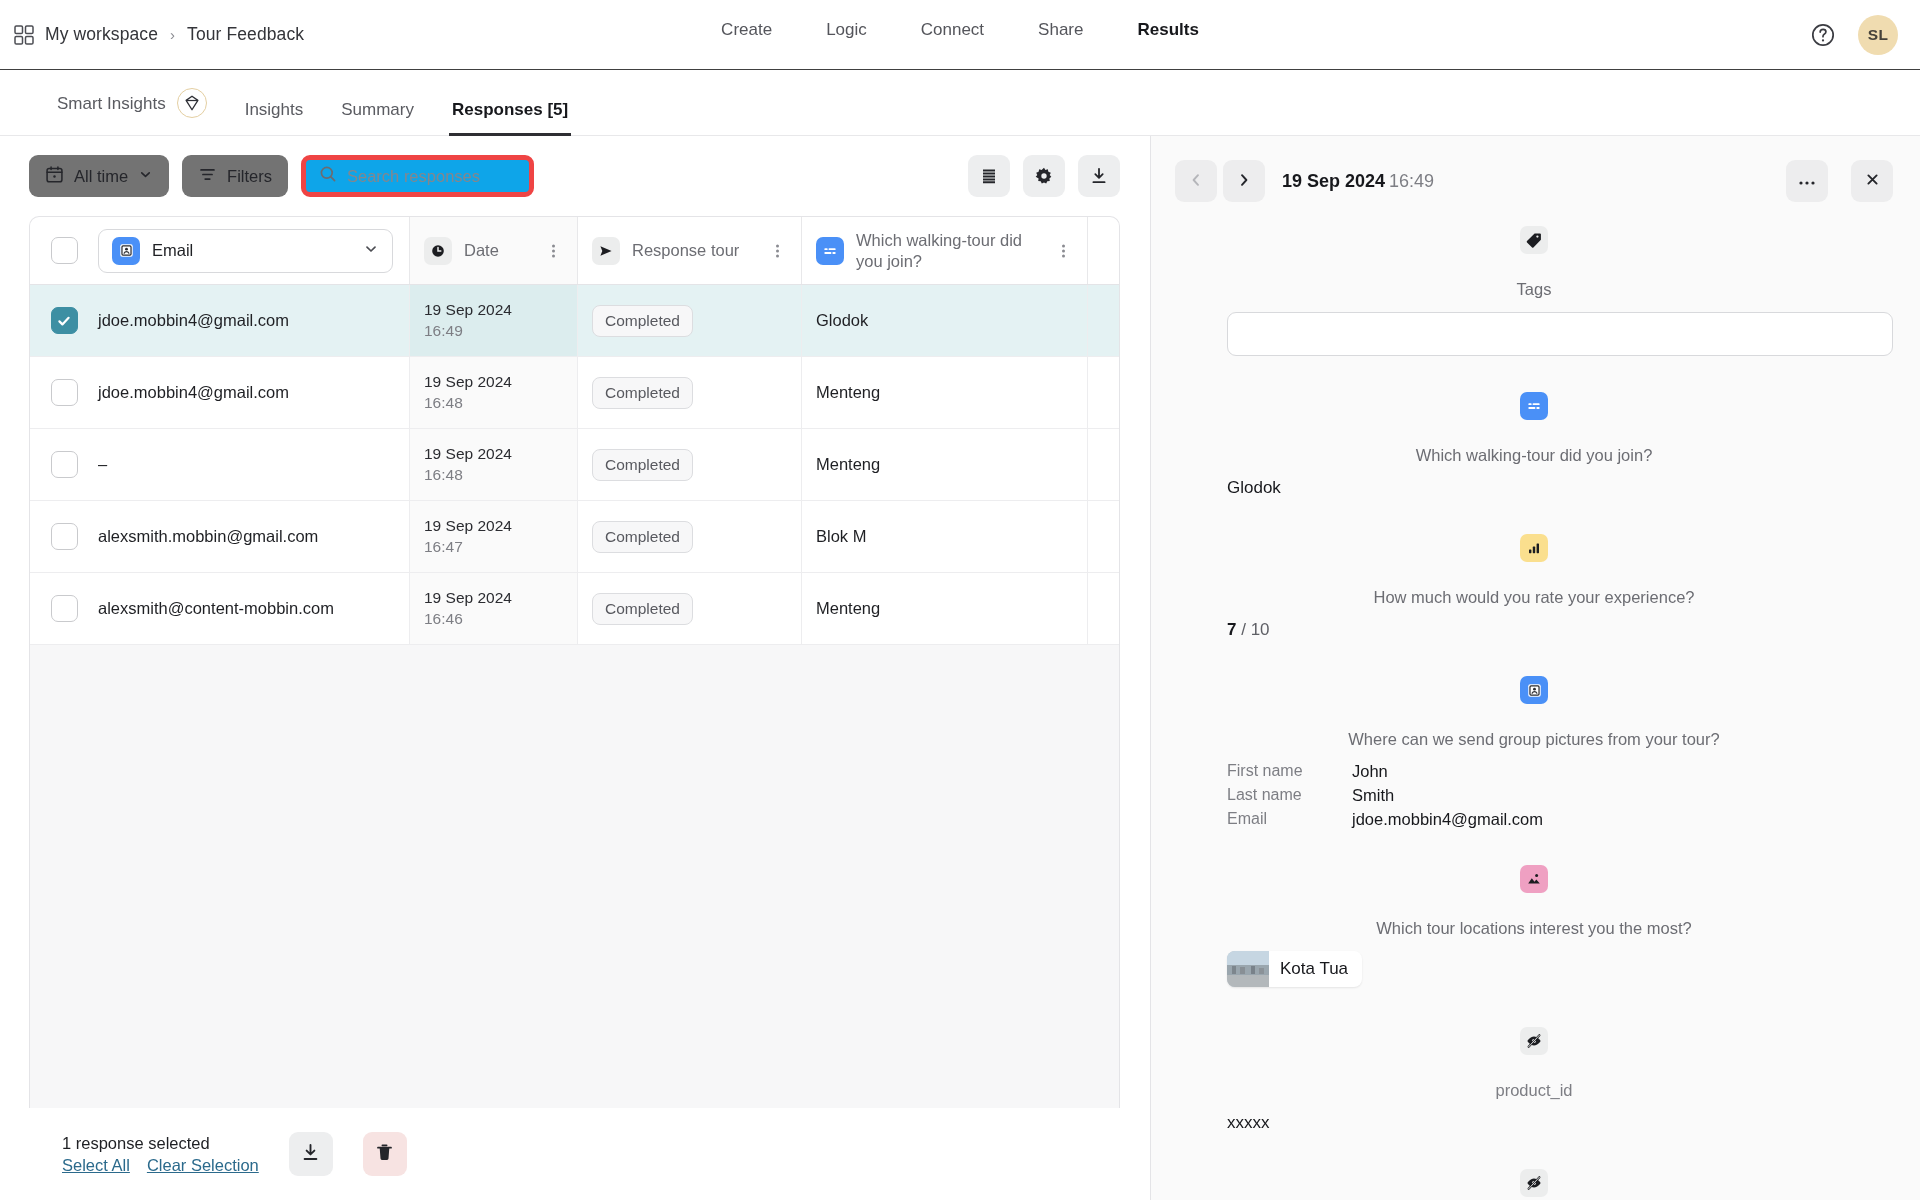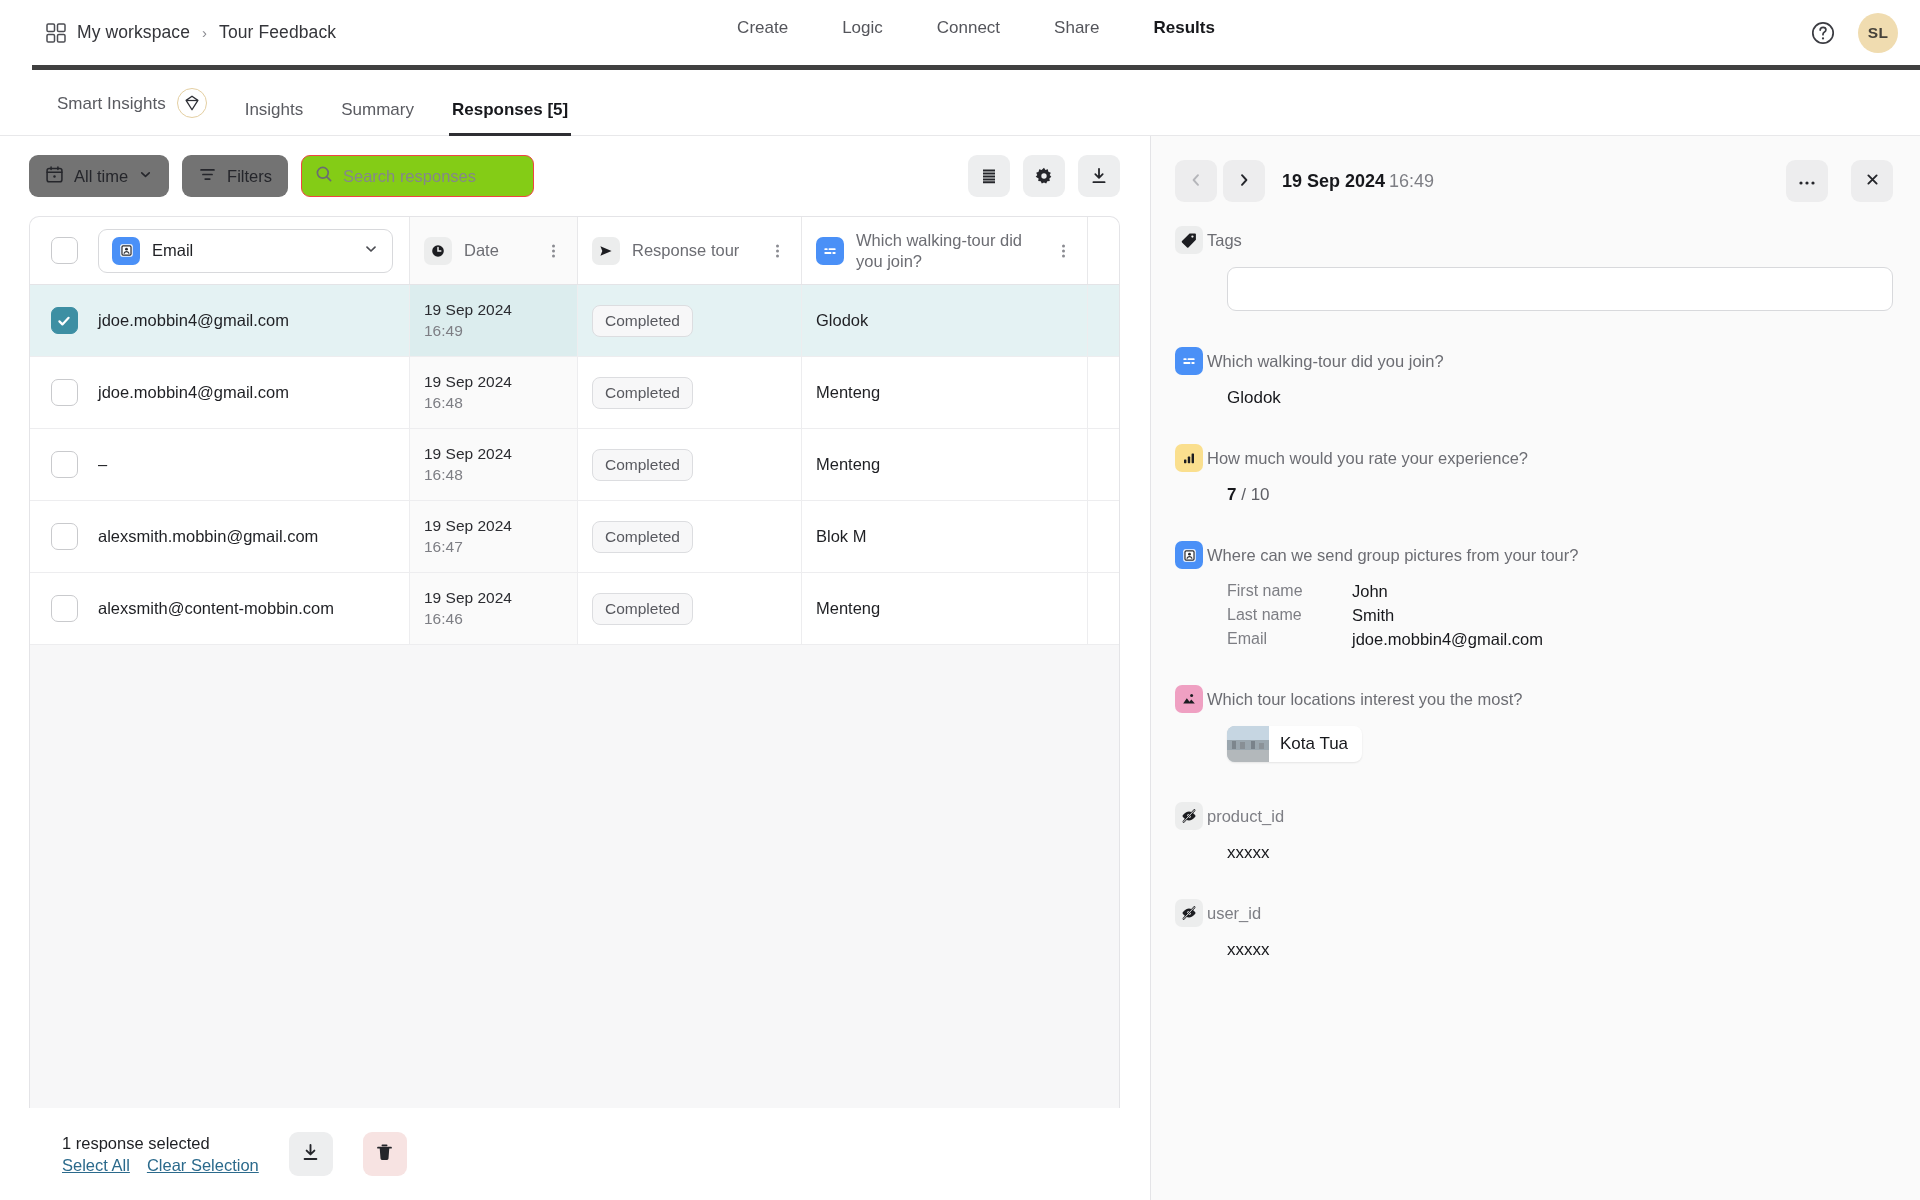--- a/index.html
+++ b/index.html
@@ -8,25 +8,24 @@
     font-family: "Liberation Sans", sans-serif;
     background: #ffffff;
     color: #1f2024;
     overflow: hidden;
   }
   .app { width: 1920px; height: 1200px; display: flex; flex-direction: column; }
 
   
   .topbar {
     height: 70px; flex: 0 0 70px;
-    border-bottom: 5px solid #404040;
+    border-bottom: 1px solid #404040;
     display: flex; align-items: center;
     position: relative;
     background: #fff;
-    margin-left: 32px;
   }
   .breadcrumb { display: flex; align-items: center; gap: 11px; padding-left: 14px; }
   .grid-icon { width: 20px; height: 20px; display:block; }
   .crumb { font-size: 17.5px; color: #34353a; letter-spacing: .1px; }
   .crumb-sep { font-size: 15px; color: #8a8b91; padding: 0 1px; }
 
   .mainnav {
     position: absolute; left: 50%; transform: translateX(-50%);
     display: flex; align-items: flex-start; gap: 12px; height: 80px;
   }
@@ -89,23 +88,23 @@
     height: 80px; flex: 0 0 80px;
     display: flex; align-items: center; padding: 0 30px 0 29px; gap: 13px;
   }
   .btn-soft {
     height: 42px; background: #737373; border-radius: 9px;
     display: flex; align-items: center; gap: 10px; padding: 0 16px;
     font-size: 16.5px; color: #25262b; cursor: pointer; border: none;
     font-family: inherit;
   }
   .searchbox {
-    height: 42px; width: 233px; border: 1px solid #ef4444; border-radius: 9px;
+    height: 42px; width: 233px; border: 5px solid #ef4444; border-radius: 9px;
     display: flex; align-items: center; gap: 10px; padding: 5px 13px; cursor: text;
-    background: #84cc16;
+    background: #0ea5e9;
   }
   .searchbox input {
     border: none; outline: none; font-size: 16.5px; color: #25262b;
     width: 100%; background: transparent; font-family: inherit;
   }
   .searchbox input::placeholder { color: #85868c; }
   .toolbar-spacer { flex: 1 1 auto; }
   .icon-sq {
     width: 42px; height: 42px; border-radius: 9px; background: #edeeef;
     display: flex; align-items: center; justify-content: center; cursor: pointer;
@@ -199,21 +198,21 @@
   .nbtn {
     width: 42px; height: 42px; border-radius: 9px; background: #ededee;
     display:flex; align-items:center; justify-content:center; cursor:pointer; border:none;
   }
   .rdate { font-size: 18px; color: #17181c; font-weight: 600; }
   .rdate .t { color: #7d7e84; font-weight: 400; margin-left: 4px; }
   .rhead-spacer { flex: 1 1 auto; }
 
   .rbody { flex: 1 1 auto; overflow: hidden; padding: 0 27px 0 24px; }
   .qblock { margin-bottom: 36px; }
-  .qhead { display: flex; align-items: center; gap: 4px; }
+  .qhead { display: flex; align-items: center; gap: 26px; flex-direction: column; }
   .qhead .qt { font-size: 16.5px; color: #6c6d73; }
   .qans { margin-left: 52px; margin-top: 13px; font-size: 17px; color: #17181c; }
   .tagsinput {
     margin-left: 52px; margin-top: 13px; height: 44px;
     border: 1px solid #d8d9dc; border-radius: 9px; background: #fff;
     display: flex; align-items: center; padding: 0 12px;
   }
   .tagsinput input { border:none; outline:none; width:100%; background:transparent;
     font-size:16.5px; font-family: inherit; color:#1f2024; }
   .score .b { font-weight: 700; }

